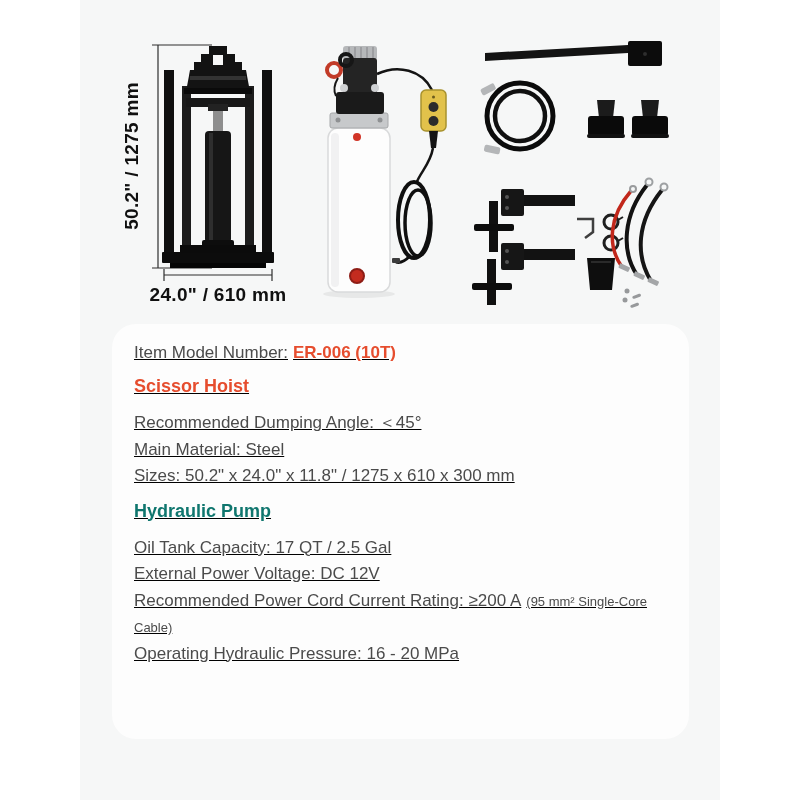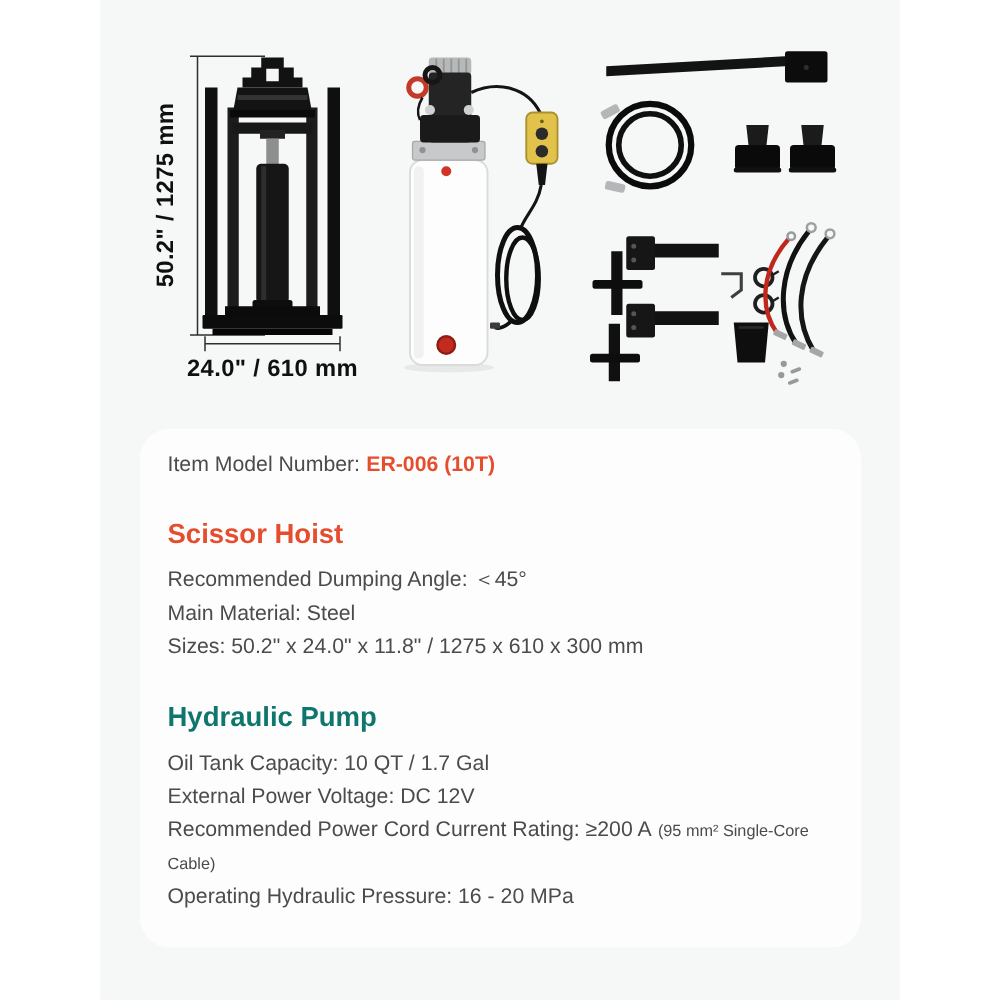--- a/index.html
+++ b/index.html
@@ -12,28 +12,29 @@
   .band {
     position:absolute; left:80px; top:0; width:640px; height:800px;
     background:#f6f7f7;
   }
   .hero { position:absolute; left:0; top:0; }
   .hero text {
     font-family:"Liberation Sans", sans-serif;
     font-weight:bold; font-size:19px; fill:#101010; letter-spacing:0.3px;
   }
   .card {
-    position:absolute; left:32px; top:343px; width:577px; height:415px;
+    position:absolute; left:32px; top:324px; width:577px; height:415px;
     background:#fdfdfd; border-radius:24px; box-sizing:border-box;
     padding:17px 22px;
+    text-decoration:underline;
   }
   .model { font-size:17px; line-height:24px; color:#4b4b4b; margin:0; }
   .model .label { margin-right:5px; }
   .model .value { font-weight:bold; }
-  .section-heading { font-size:22px; line-height:26px; margin:30px 0 11px 0; font-weight:bold; }
+  .section-heading { font-size:18px; line-height:26px; margin:8px 0 11px 0; font-weight:bold; }
   .row { font-size:17px; line-height:25.5px; color:#4b4b4b; margin:0; }
   .note { font-size:13px; margin-left:5px; color:#4b4b4b; }
 </style>
 </head>
 <body>
 
 <div class="band" style="background: rgb(246, 247, 247);">
 
   <svg class="hero" width="640" height="335" viewBox="0 0 640 335">
 
@@ -177,18 +178,18 @@
 
   <div class="card" style="background: rgb(253, 253, 253);">
     <p class="model"><span class="label">Item Model Number:</span><span class="value accent" style="color: rgb(230, 77, 46);">ER-006 (10T)</span></p>
 
     <h3 class="section-heading accent" style="color: rgb(230, 77, 46);">Scissor Hoist</h3>
     <p class="row"><span>Recommended Dumping Angle: ＜45°</span><span class="note"></span></p>
     <p class="row"><span>Main Material: Steel</span><span class="note"></span></p>
     <p class="row"><span>Sizes: 50.2" x 24.0" x 11.8" / 1275 x 610 x 300 mm</span><span class="note"></span></p>
 
     <h3 class="section-heading accent" style="color: #0f766e;">Hydraulic Pump</h3>
-    <p class="row"><span>Oil Tank Capacity: 10 QT / 1.7 Gal</span><span class="note"></span></p>
+    <p class="row"><span>Oil Tank Capacity: 17 QT / 2.5 Gal</span><span class="note"></span></p>
     <p class="row"><span>External Power Voltage: DC 12V</span><span class="note"></span></p>
     <p class="row"><span>Recommended Power Cord Current Rating: ≥200 A</span><span class="note">(95 mm² Single-Core Cable)</span></p>
     <p class="row"><span>Operating Hydraulic Pressure: 16 - 20 MPa</span><span class="note"></span></p>
   </div>
 </div>
 
 </body></html>

